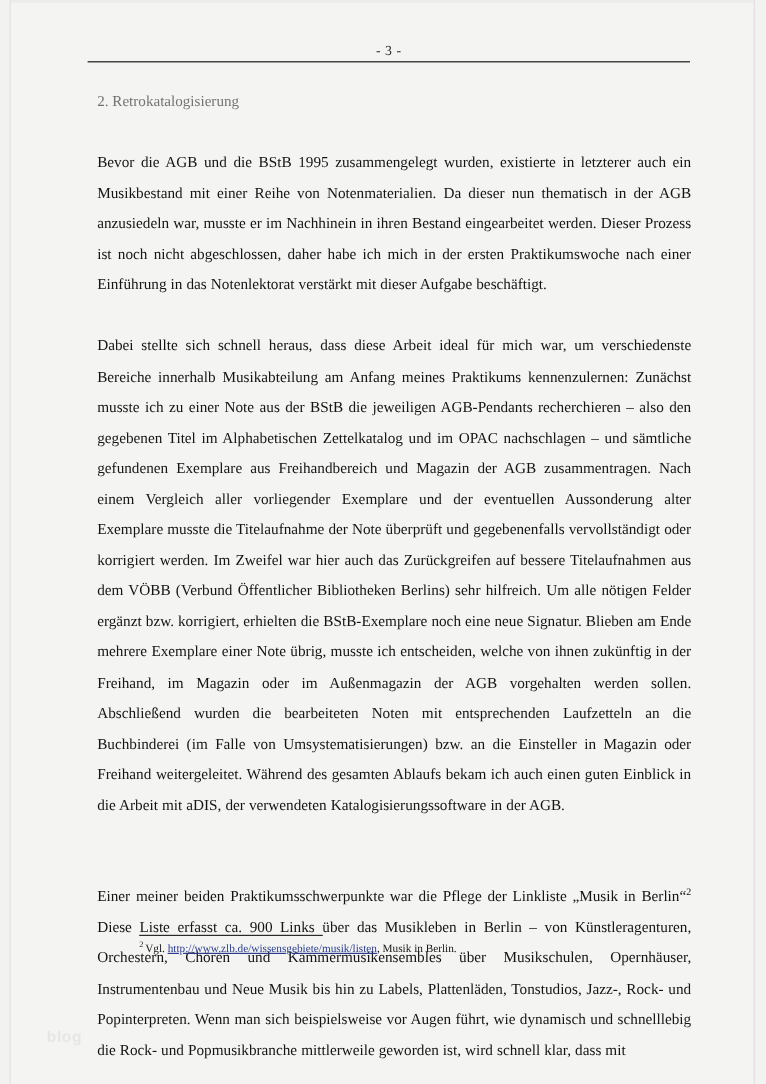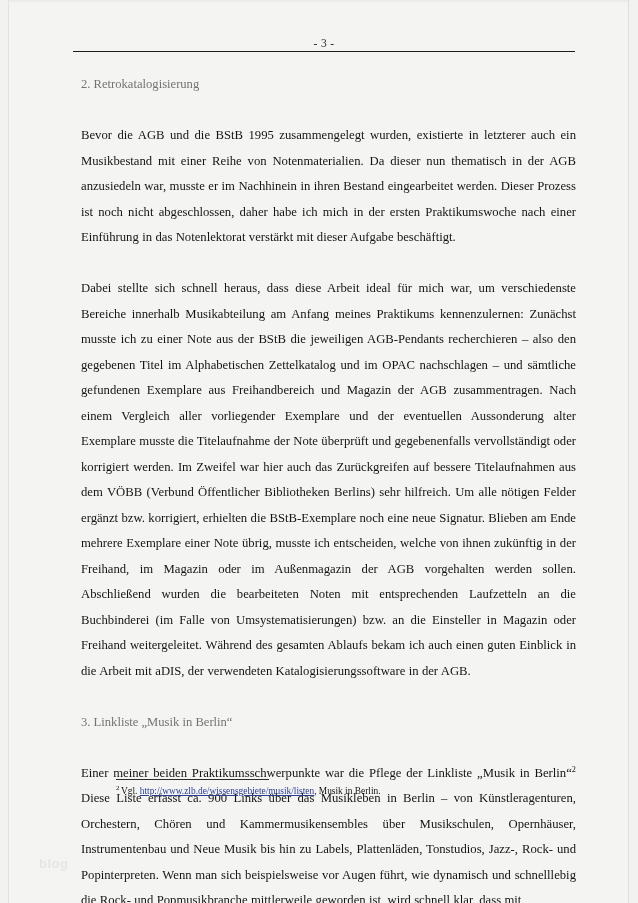--- a/index.html
+++ b/index.html
@@ -149,21 +149,20 @@
 
     <div class="heading">2. Retrokatalogisierung</div>
     <div class="gap-after-heading"></div>
 
     <p class="para">Bevor die AGB und die BStB 1995 zusammengelegt wurden, existierte in letzterer auch ein Musikbestand mit einer Reihe von Notenmaterialien. Da dieser nun thematisch in der AGB anzusiedeln war, musste er im Nachhinein in ihren Bestand eingearbeitet werden. Dieser Prozess ist noch nicht abgeschlossen, daher habe ich mich in der ersten Praktikumswoche nach einer Einführung in das Notenlektorat verstärkt mit dieser Aufgabe beschäftigt.</p>
     <div class="gap-between"></div>
 
     <p class="para">Dabei stellte sich schnell heraus, dass diese Arbeit ideal für mich war, um verschiedenste Bereiche innerhalb Musikabteilung am Anfang meines Praktikums kennenzulernen: Zunächst musste ich zu einer Note aus der BStB die jeweiligen AGB-Pendants recherchieren – also den gegebenen Titel im Alphabetischen Zettelkatalog und im OPAC nachschlagen – und sämtliche gefundenen Exemplare aus Freihandbereich und Magazin der AGB zusammentragen. Nach einem Vergleich aller vorliegender Exemplare und der eventuellen Aussonderung alter Exemplare musste die Titelaufnahme der Note überprüft und gegebenenfalls vervollständigt oder korrigiert werden. Im Zweifel war hier auch das Zurückgreifen auf bessere Titelaufnahmen aus dem VÖBB (Verbund Öffentlicher Bibliotheken Berlins) sehr hilfreich. Um alle nötigen Felder ergänzt bzw. korrigiert, erhielten die BStB-Exemplare noch eine neue Signatur. Blieben am Ende mehrere Exemplare einer Note übrig, musste ich entscheiden, welche von ihnen zukünftig in der Freihand, im Magazin oder im Außenmagazin der AGB vorgehalten werden sollen. Abschließend wurden die bearbeiteten Noten mit entsprechenden Laufzetteln an die Buchbinderei (im Falle von Umsystematisierungen) bzw. an die Einsteller in Magazin oder Freihand weitergeleitet. Während des gesamten Ablaufs bekam ich auch einen guten Einblick in die Arbeit mit aDIS, der verwendeten Katalogisierungssoftware in der AGB.</p>
     <div class="gap-between"></div>
 
-    <div class="heading">3. Linkliste „Musik in Berlin“</div>
     <div class="gap-after-heading"></div>
 
     <p class="para"><span>Einer meiner beiden Praktikumsschwerpunkte war die Pflege der Linkliste „Musik in Berlin“</span><sup class="fn">2</sup><span> Diese Liste erfasst ca. 900 Links über das Musikleben in Berlin – von Künstleragenturen, Orchestern, Chören und Kammermusikensembles über Musikschulen, Opernhäuser, Instrumentenbau und Neue Musik bis hin zu Labels, Plattenläden, Tonstudios, Jazz-, Rock- und Popinterpreten. Wenn man sich beispielsweise vor Augen führt, wie dynamisch und schnelllebig die Rock- und Popmusikbranche mittlerweile geworden ist, wird schnell klar, dass mit</span></p>
 
   </div>
 
   <div class="footnote-area">
     <div class="footnote-rule"></div>
     <div class="footnote-text"><sup>2</sup><span>Vgl. </span><a class="fn-link" href="#">http://www.zlb.de/wissensgebiete/musik/listen</a><span>, Musik in Berlin.</span></div>
   </div>

